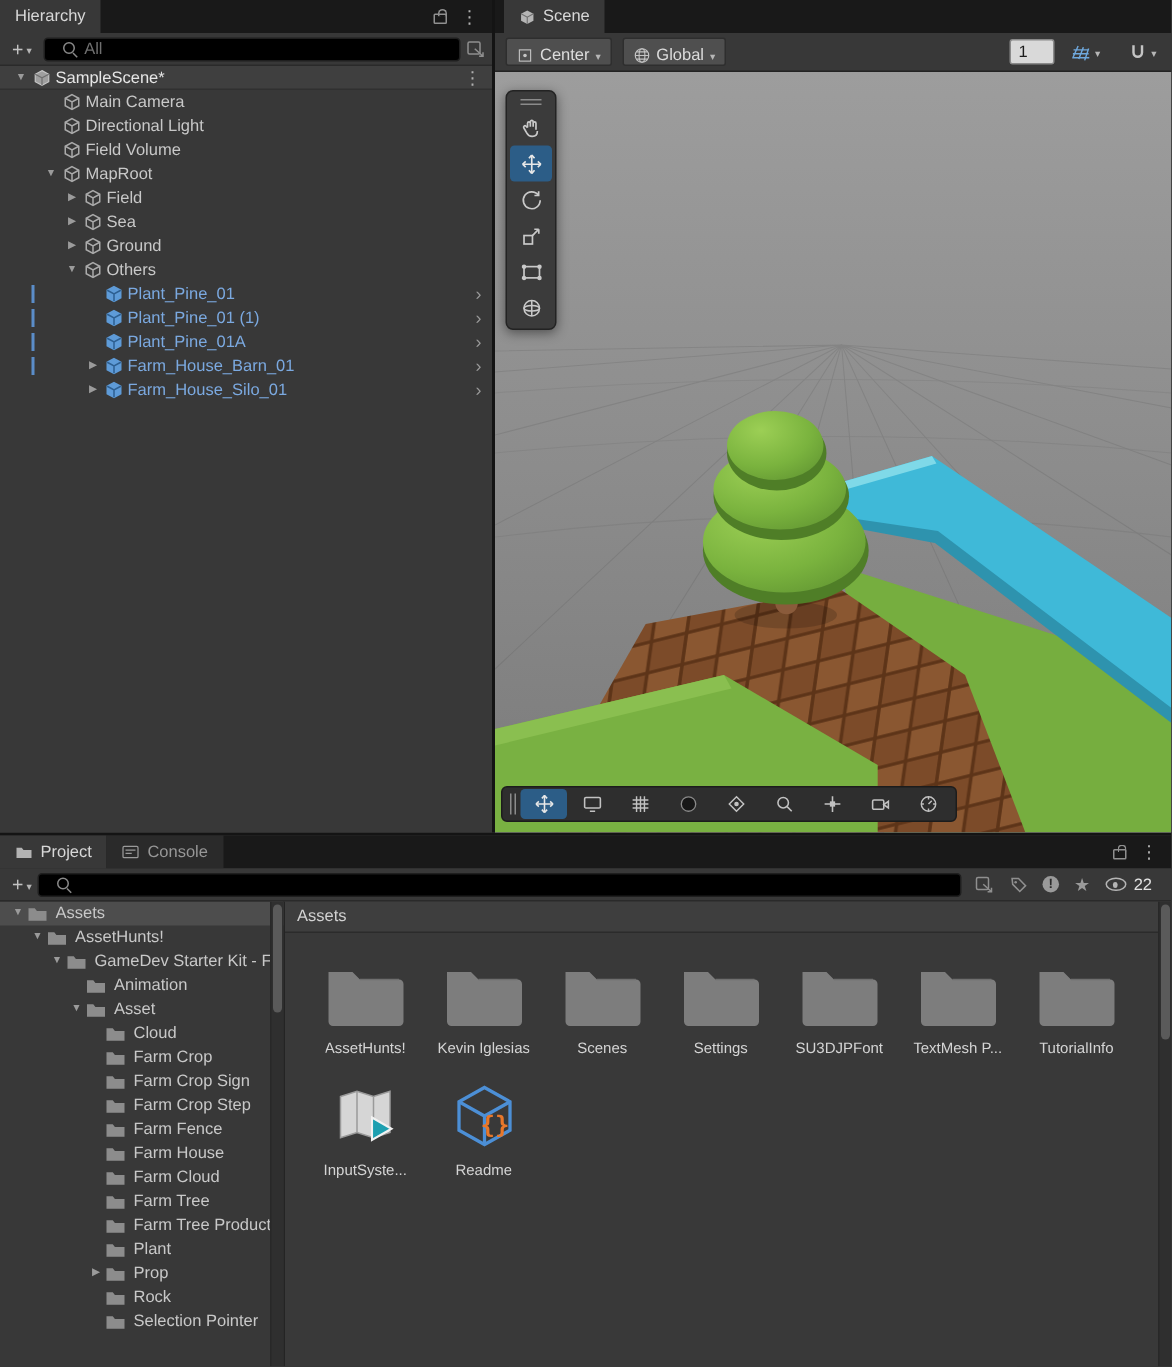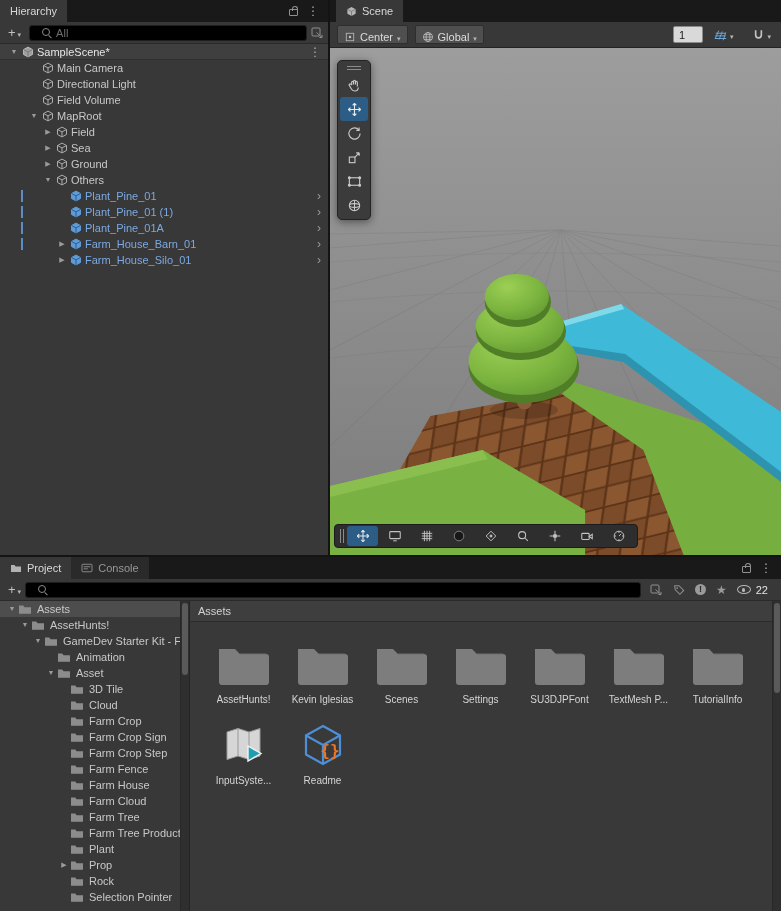--- a/index.html
+++ b/index.html
@@ -599,29 +599,20 @@
             </span>
             <span class="plabel">Asset</span>
           </div>
           <div class="prow" style="--d: 4;">
             <span class="fold"></span>
             <span class="foldico">
               <svg width="14" height="12" viewBox="0 0 14 12">
                 <path d="M1 2.5h4.2l1.4 1.8H13v6.5H1Z" fill="#8C8C8C"></path>
               </svg>
             </span>
-            <span class="plabel">3D Tile</span>
-          </div>
-          <div class="prow" style="--d: 4;">
-            <span class="fold"></span>
-            <span class="foldico">
-              <svg width="14" height="12" viewBox="0 0 14 12">
-                <path d="M1 2.5h4.2l1.4 1.8H13v6.5H1Z" fill="#8C8C8C"></path>
-              </svg>
-            </span>
             <span class="plabel">Cloud</span>
           </div>
           <div class="prow" style="--d: 4;">
             <span class="fold"></span>
             <span class="foldico">
               <svg width="14" height="12" viewBox="0 0 14 12">
                 <path d="M1 2.5h4.2l1.4 1.8H13v6.5H1Z" fill="#8C8C8C"></path>
               </svg>
             </span>
             <span class="plabel">Farm Crop</span>

